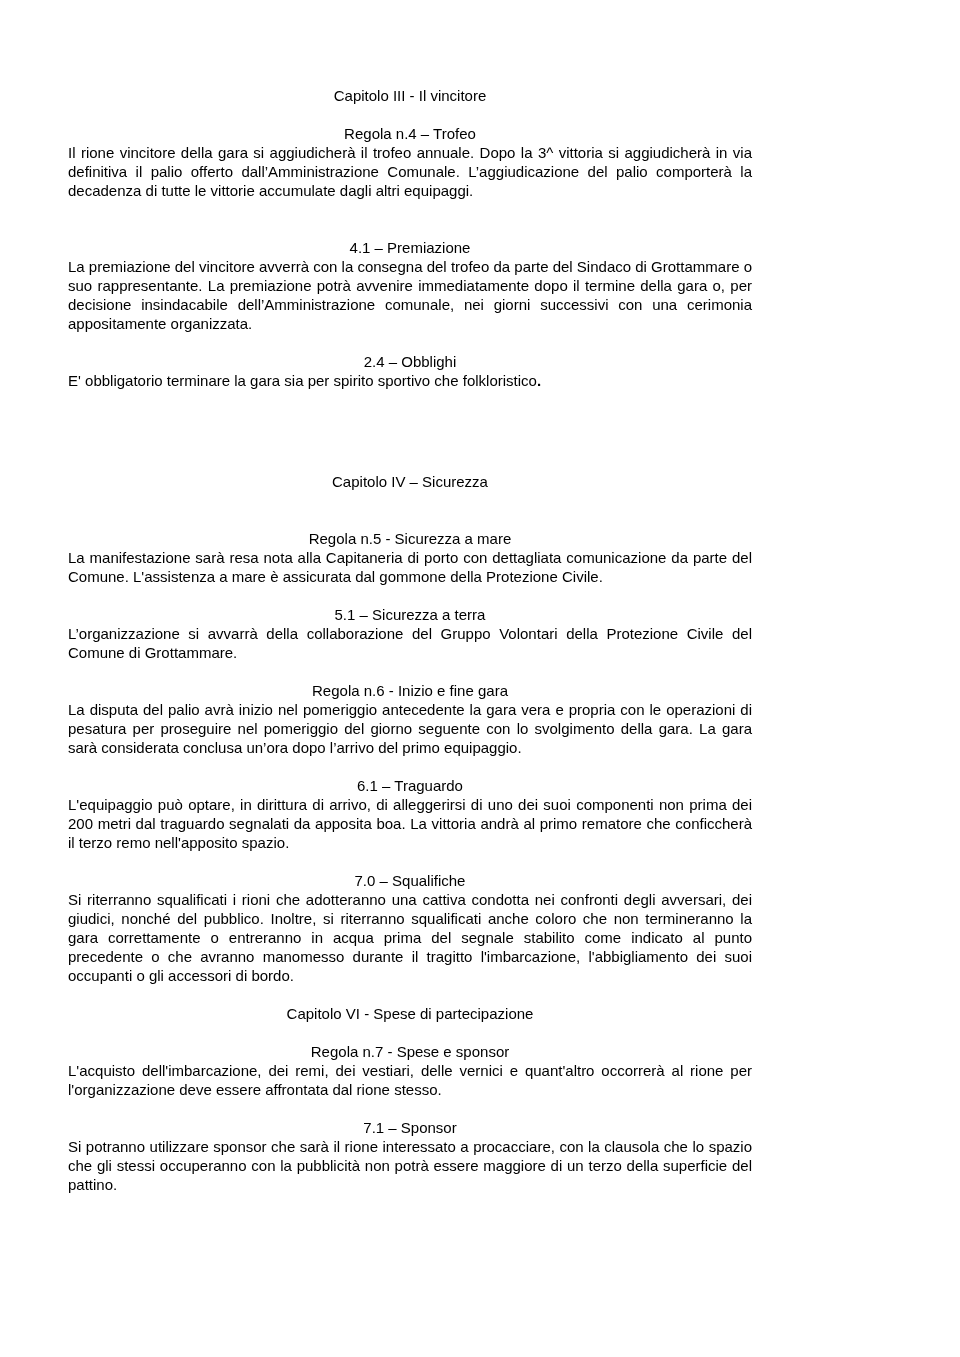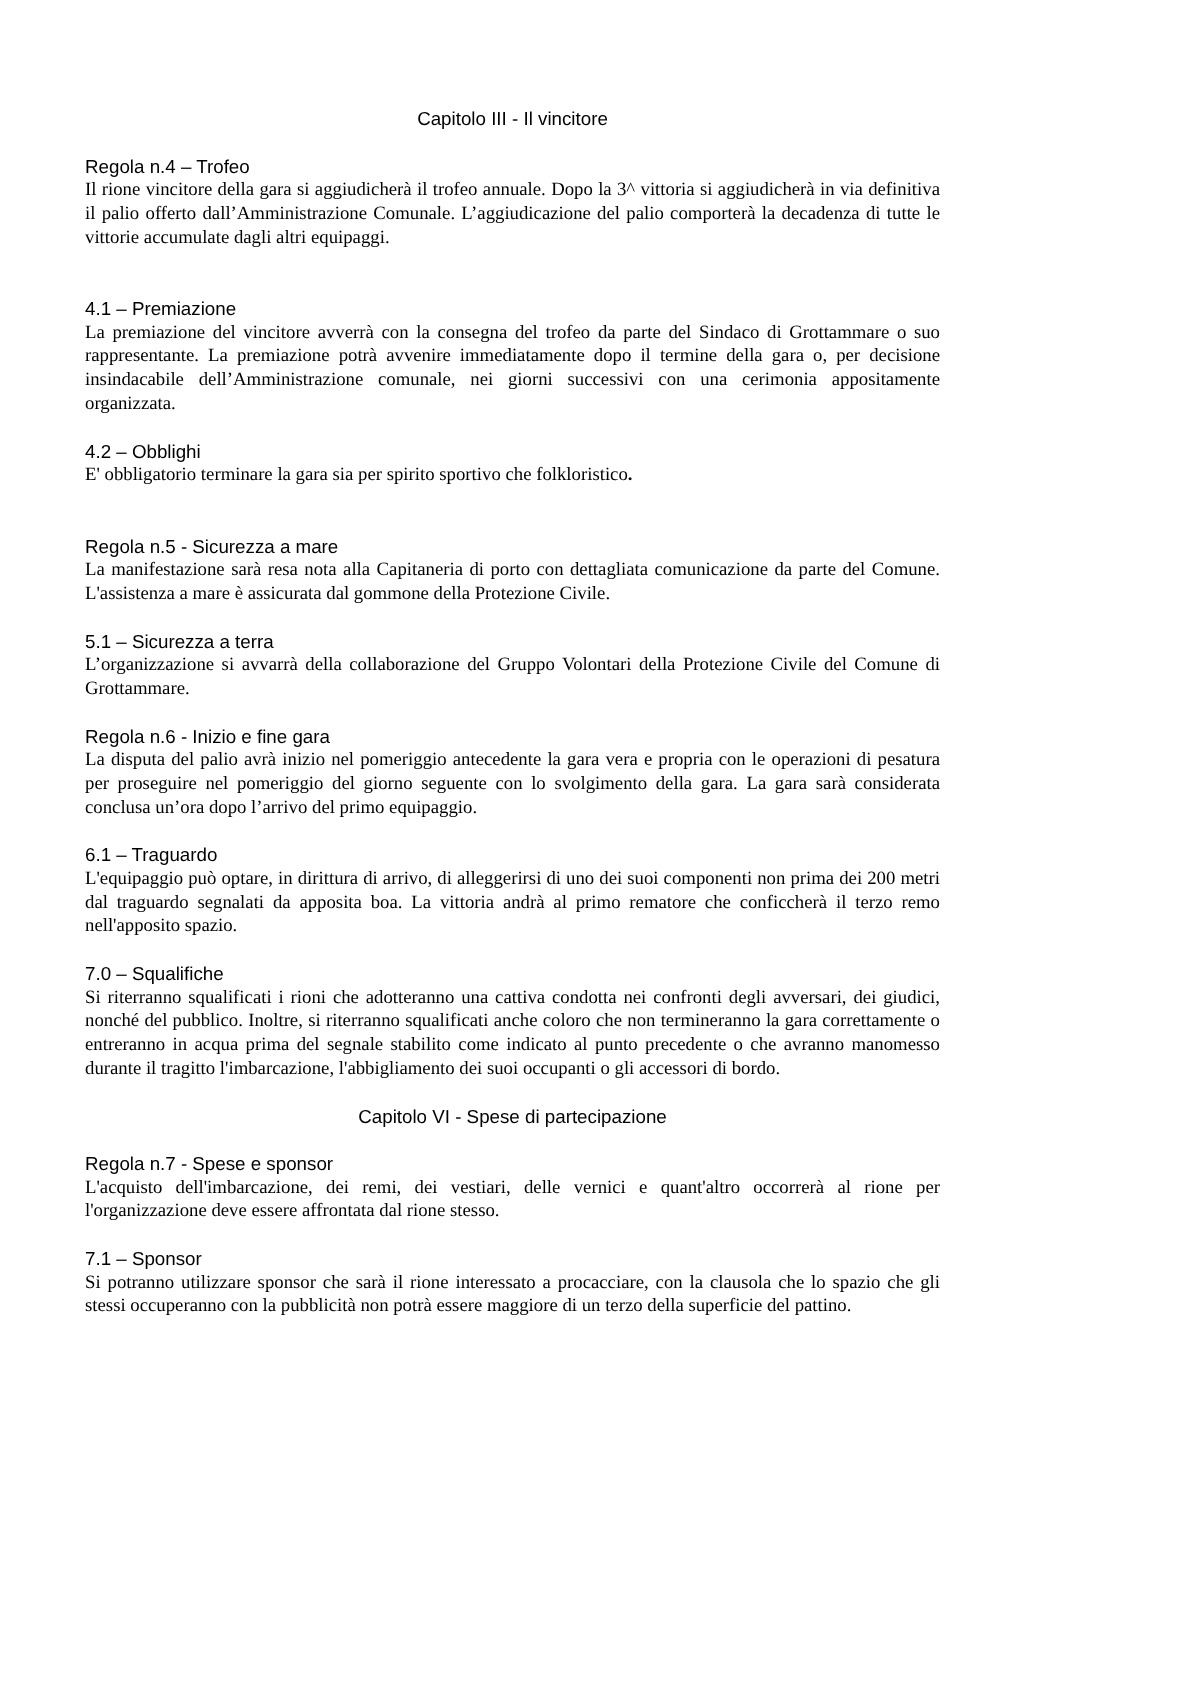--- a/index.html
+++ b/index.html
@@ -20,43 +20,44 @@
     color: #000000;
   }
   .page p, .page h2, .page h3 {
     margin: 0;
     padding: 0;
     font-size: 15px;
     line-height: 19px;
     font-weight: normal;
   }
   .chapter-title { text-align: center; }
-  .heading { font-weight: bold; }
-  .para { text-align: justify; font-family: Liberation Serif, serif; }
+  .heading { font-weight: bold; text-align: center; }
+  .para { text-align: justify; }
   .gap-1 { margin-top: 19px !important; }
   .gap-2 { margin-top: 38px !important; }
   .gap-ch4 { margin-top: 82px !important; }
   .bold-dot { font-weight: bold; }
 </style>
 </head>
 <body>
 
 <div class="page">
 
   <h2 class="chapter-title">Capitolo III - Il vincitore</h2>
 
   <h3 class="heading gap-1">Regola n.4 – Trofeo</h3>
   <p class="para">Il rione vincitore della gara si aggiudicherà il trofeo annuale. Dopo la 3^ vittoria si aggiudicherà in via definitiva il palio offerto dall’Amministrazione Comunale. L’aggiudicazione del palio comporterà la decadenza di tutte le vittorie accumulate dagli altri equipaggi.</p>
 
   <h3 class="heading gap-2">4.1 – Premiazione</h3>
   <p class="para">La premiazione del vincitore avverrà con la consegna del trofeo da parte del Sindaco di Grottammare o suo rappresentante. La premiazione potrà avvenire immediatamente dopo il termine della gara o, per decisione insindacabile dell’Amministrazione comunale, nei giorni successivi con una cerimonia appositamente organizzata.</p>
 
-  <h3 class="heading gap-1">4.2 – Obblighi</h3>
+  <h3 class="heading gap-1">2.4 – Obblighi</h3>
   <p class="para"><span>E' obbligatorio terminare la gara sia per spirito sportivo che folkloristico</span><span class="bold-dot">.</span></p>
 
+  <h2 class="chapter-title gap-ch4">Capitolo IV – Sicurezza</h2>
 
   <h3 class="heading gap-2">Regola n.5 - Sicurezza a mare</h3>
   <p class="para">La manifestazione sarà resa nota alla Capitaneria di porto con dettagliata comunicazione da parte del Comune. L'assistenza a mare è assicurata dal gommone della Protezione Civile.</p>
 
   <h3 class="heading gap-1">5.1 – Sicurezza a terra</h3>
   <p class="para">L’organizzazione si avvarrà della collaborazione del Gruppo Volontari della Protezione Civile del Comune di Grottammare.</p>
 
 
   <h3 class="heading gap-1">Regola n.6 - Inizio e fine gara</h3>
   <p class="para">La disputa del palio avrà inizio nel pomeriggio antecedente la gara vera e propria con le operazioni di pesatura per proseguire nel pomeriggio del giorno seguente con lo svolgimento della gara. La gara sarà considerata conclusa un’ora dopo l’arrivo del primo equipaggio.</p>

